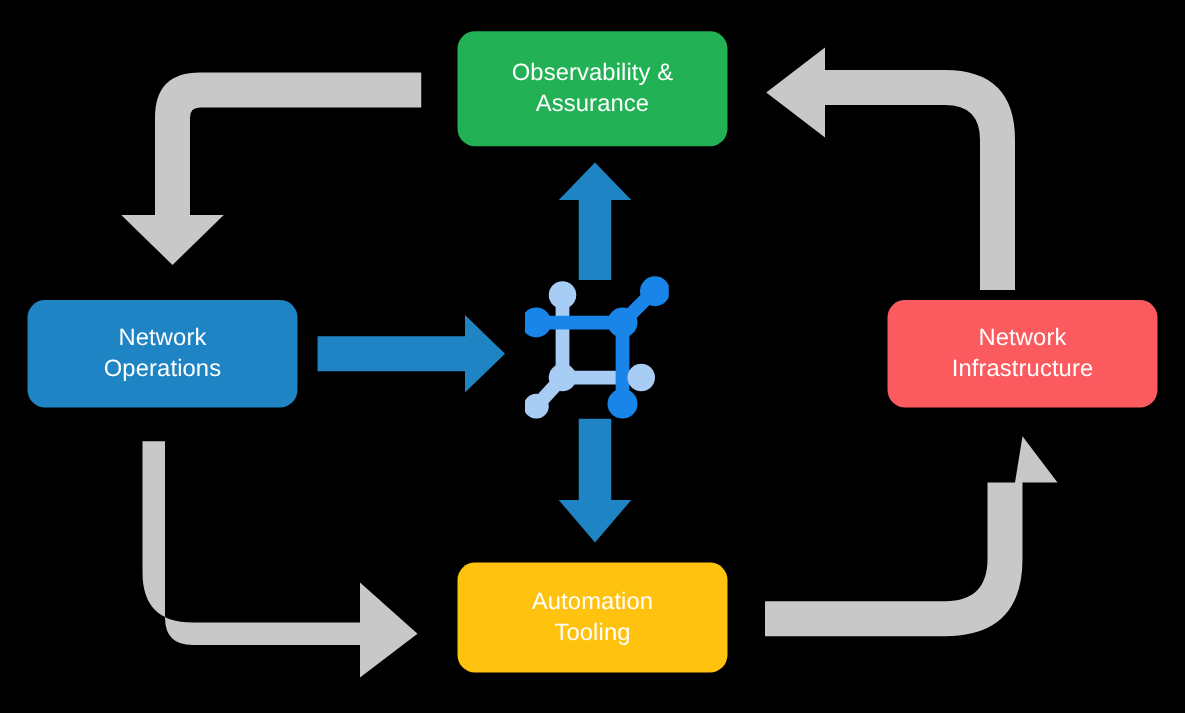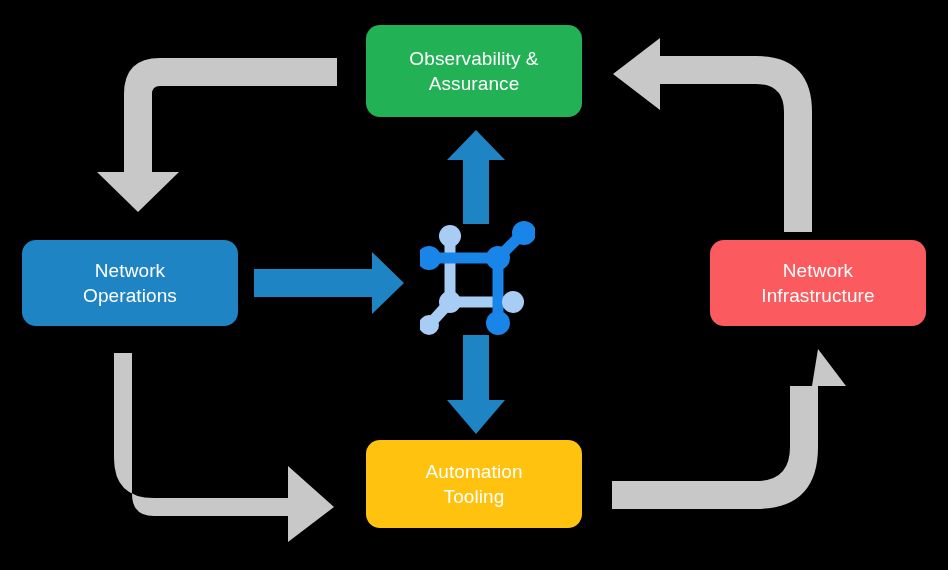--- a/index.html
+++ b/index.html
@@ -58,21 +58,21 @@
     height: 86px;
   }
   #box-infrastructure {
     left: 710px;
     top: 240px;
     width: 216px;
     height: 86px;
   }
   #box-automation {
     left: 366px;
-    top: 440px;
+    top: 450px;
     width: 216px;
     height: 88px;
   }
   #center-icon {
     position: absolute;
     left: 420px;
     top: 220px;
     width: 115px;
     height: 115px;
     z-index: 6;

